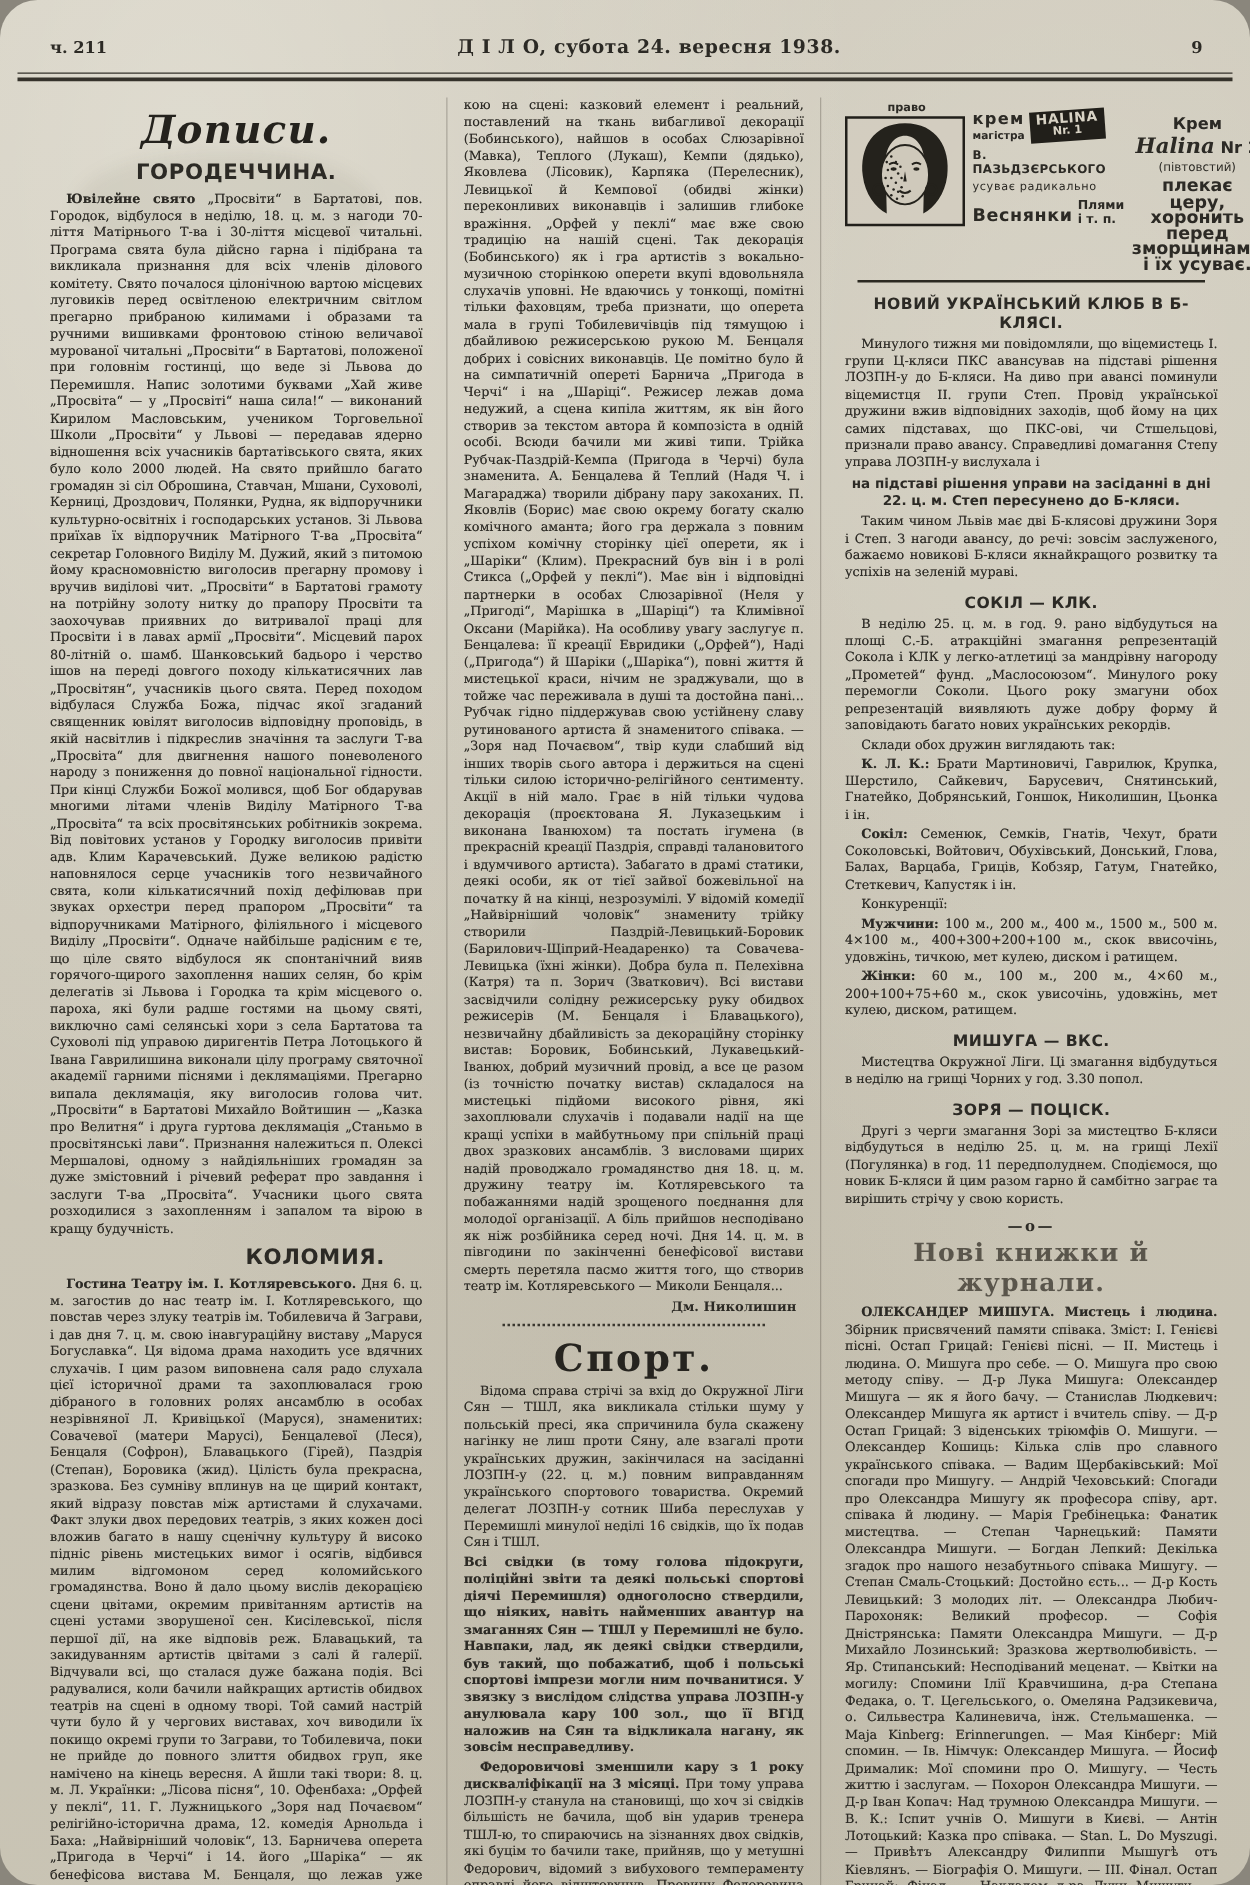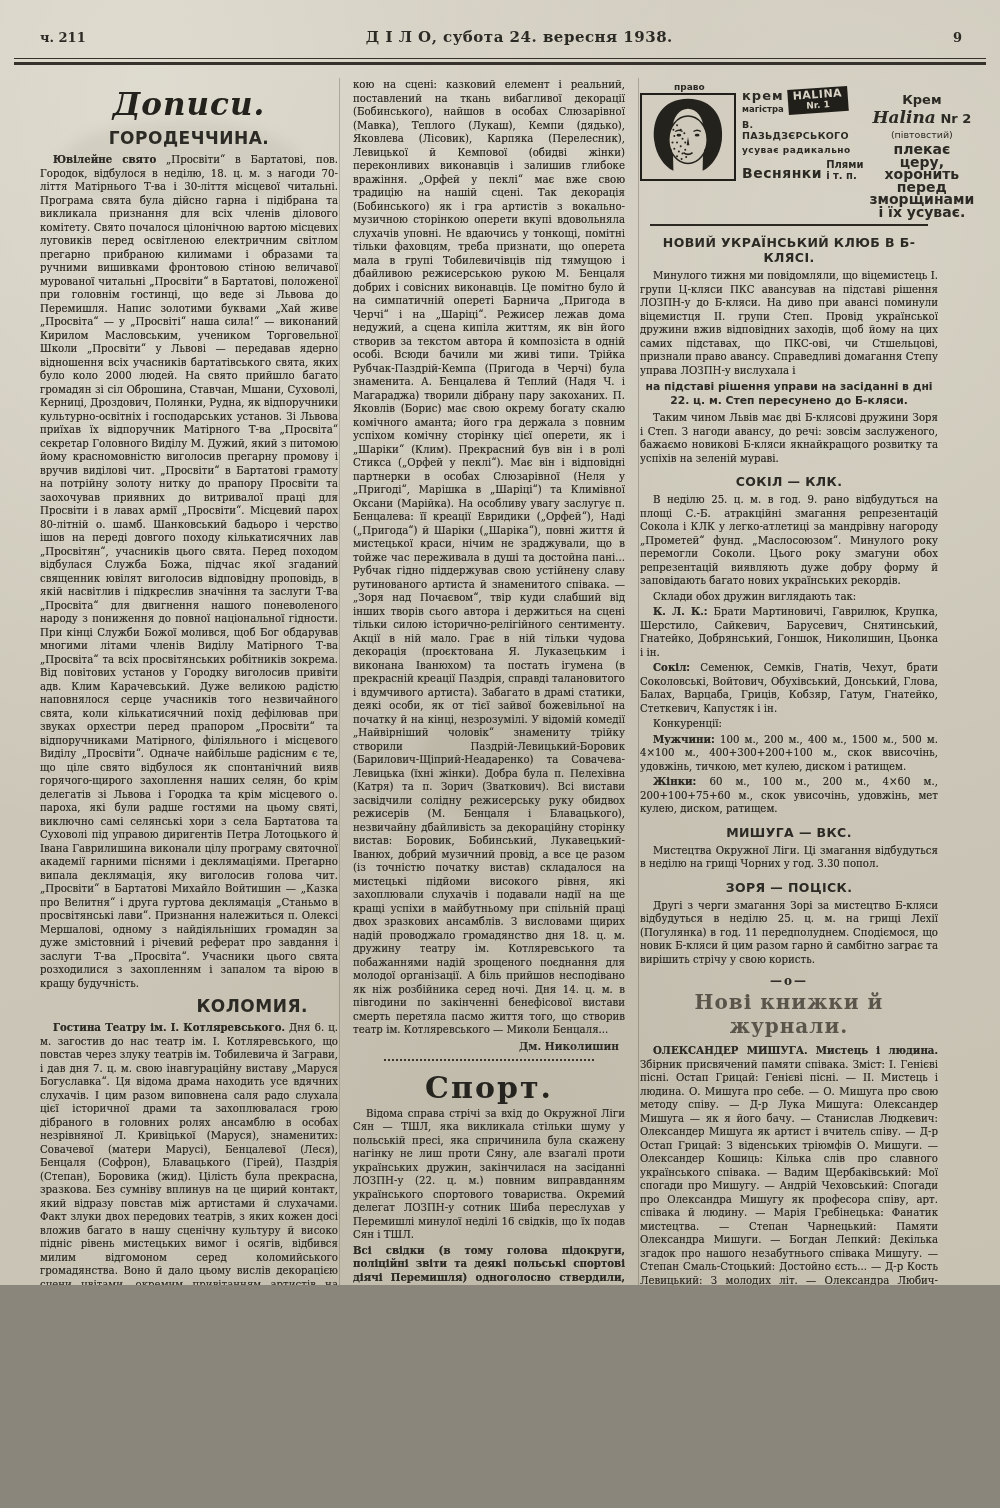--- a/index.html
+++ b/index.html
@@ -1,30 +1,31 @@
 <!DOCTYPE html>
 <html><head>
 <meta charset="utf-8">
 <style>
   html,body{margin:0;padding:0;}
   body{background:#8a867c;font-family:"DejaVu Serif","Liberation Serif",serif;}
   .page{
-    position:relative;width:1000px;height:1285px;margin:0 auto;overflow:hidden;
+    position:relative;width:1000px;height:1508px;margin:0 auto;overflow:hidden;
     color:#2c2a25;
     background:
       radial-gradient(ellipse at 15% 8%, rgba(255,255,248,.30), transparent 45%),
       radial-gradient(ellipse at 85% 20%, rgba(255,255,248,.18), transparent 40%),
       radial-gradient(ellipse at 50% 95%, rgba(110,100,80,.10), transparent 55%),
       linear-gradient(160deg,#d2cdbf 0%,#ccc7b8 40%,#c7c2b2 100%);
+    border-radius: 30px;
   }
   .smudge{position:absolute;filter:blur(6px);background:rgba(90,85,70,.08);border-radius:50%;pointer-events:none;}
   .pagehead{position:absolute;top:28px;left:40px;right:38px;display:flex;justify-content:space-between;align-items:baseline;font-size:13px;font-weight:bold;}
   .masthead{font-size:15px;letter-spacing:.5px;}
   .hrule{position:absolute;left:14px;right:14px;top:58px;border-top:1.5px solid #35322b;border-bottom:3px solid #35322b;height:3px;}
-  .columns{position:absolute;top:78px;left:40px;right:34px;bottom:0;display:flex;gap:1px;}
+  .columns{position:absolute;top:78px;left:40px;right:34px;bottom:0;display:flex;gap:19px;}
   .col{width:298px;flex:0 0 298px;}
   .col.mid{border-left:1px solid rgba(70,64,52,.30);border-right:1px solid rgba(70,64,52,.30);padding:0 13px;width:272px;flex-basis:272px;}
   .body{font-size:10.2px;line-height:13.5px;text-align:justify;margin:0 0 2px 0;text-shadow:0 0 .5px rgba(44,42,37,.55);}
   .ind{text-indent:13px;}
   .lead{font-weight:bold;}
   .dop-title{font-size:31px;font-weight:bold;font-style:italic;text-align:center;margin:8px 0 0 0;letter-spacing:1px;color:#24221d;}
   .h-sub{font-family:"DejaVu Sans","Liberation Sans",sans-serif;font-size:17px;font-weight:bold;text-align:center;margin:6px 0 5px 0;letter-spacing:.5px;}
   .h-sub.r{text-align:right;padding-right:30px;}
   .sig{text-align:right;font-size:10.5px;font-weight:bold;margin:3px 6px 2px 0;}
   .dotsep{border-bottom:2px dotted #3a372f;width:210px;margin:7px auto 9px auto;}
@@ -42,21 +43,21 @@
   .ad-img{margin-top:9px;border:2px solid #211f1a;background:rgba(210,204,190,.6);}
   .ad-mid{flex:0 0 112px;font-family:"DejaVu Sans","Liberation Sans",sans-serif;}
   .krem-row{display:flex;align-items:flex-start;gap:4px;margin-top:4px;}
   .krem-words{font-weight:bold;}
   .krem-big{font-size:13px;letter-spacing:1px;}
   .krem-small{font-size:8.5px;margin-top:1px;}
   .halina-box{background:#211f1a;color:#d8d3c5;padding:2px 5px 3px 5px;transform:rotate(-4deg);text-align:center;line-height:10px;}
   .halina-box .hb1{font-size:11px;font-weight:bold;letter-spacing:.5px;}
   .halina-box .hb2{font-size:9px;font-weight:bold;}
   .ad-name{font-size:9.5px;font-weight:bold;margin-top:5px;letter-spacing:.3px;}
-  .ad-usuv{font-size:9px;font-weight:bold;margin-top:4px;letter-spacing:.5px;}
+  .ad-usuv{font-size:9px;font-weight:normal;margin-top:4px;letter-spacing:.5px;}
   .vesn-row{display:flex;align-items:flex-end;gap:4px;margin-top:4px;}
   .vesn{font-size:14px;font-weight:bold;letter-spacing:.5px;}
   .plyamy{font-size:10px;font-weight:bold;}
   .ad-right{flex:1;font-family:"DejaVu Sans","Liberation Sans",sans-serif;text-align:center;padding-top:8px;}
   .k2{font-size:13px;font-weight:bold;}
   .k2 .script{font-family:"DejaVu Serif","Liberation Serif",serif;font-style:italic;font-size:17px;}
   .k2sub{font-size:9.5px;margin-top:2px;}
   .k2body{font-size:14px;font-weight:bold;line-height:12.5px;margin-top:3px;}
   .ad-rule{border-top:2.5px solid #2b2921;margin:6px 10px 2px 10px;}
 </style>

